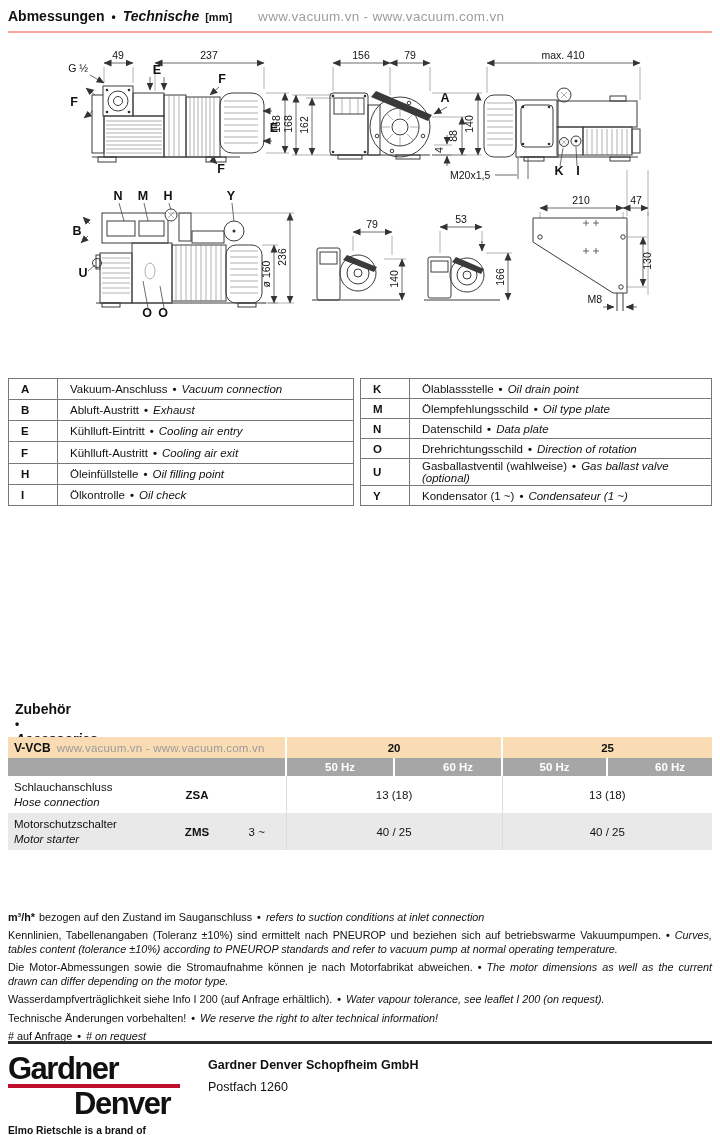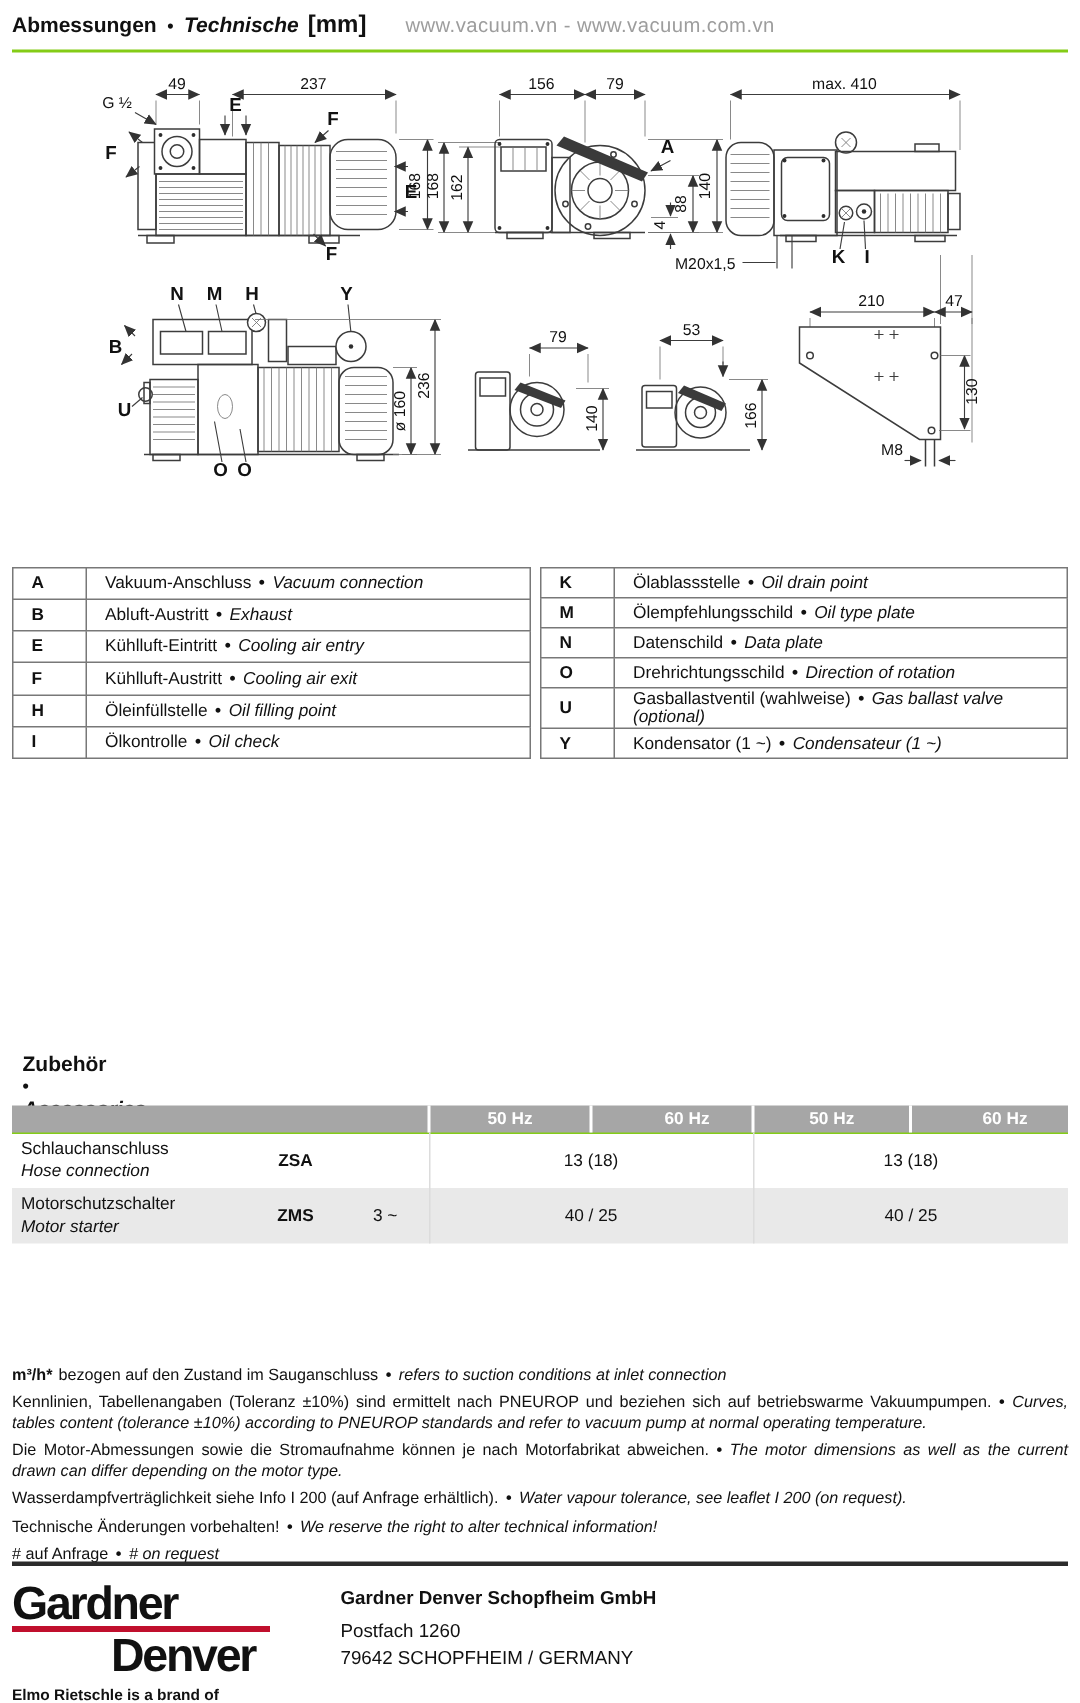--- a/index.html
+++ b/index.html
@@ -1,25 +1,25 @@
 <!DOCTYPE html>
 <html><head>
 <meta charset="utf-8">
 <style>
   html,body{margin:0;padding:0;overflow:hidden;}
   body{width:720px;height:1135px;position:relative;background:#ffffff;
        font-family:"Liberation Sans",sans-serif;color:#111;}
 
   
-  .rule-head{display:flex;align-items:baseline;border-bottom:2px solid #84cc16;padding-bottom:7px;}
+  .rule-head{display:flex;align-items:baseline;border-bottom:2px solid #fca5a5;padding-bottom:7px;}
   .header{position:absolute;top:8px;left:8px;right:8px;}
   .h-de{font-size:14px;font-weight:bold;}
   .bullet{font-weight:bold;margin:0 7px;font-size:12px;}
   .h-en{font-size:14px;font-weight:bold;font-style:italic;}
-  .h-unit{font-size:16px;font-weight:bold;margin-left:6px;}
+  .h-unit{font-size:11px;font-weight:bold;margin-left:6px;}
   .h-wm{color:#9d9d9d;font-size:13.5px;margin-left:26px;letter-spacing:.3px;}
 
   
   #drawings{position:absolute;top:45px;left:0;}
   #drawings text{font-family:"Liberation Sans",sans-serif;}
   .dt{font-size:10.5px;fill:#111;}
   .lb{font-size:12.5px;font-weight:bold;fill:#111;}
   .s{stroke:#3c3c3c;stroke-width:1;fill:none;}
   .sf{stroke:#3c3c3c;stroke-width:1;fill:#ffffff;}
   .tn{stroke:#707070;stroke-width:.55;fill:none;}
@@ -67,21 +67,21 @@
 
   
   .footer{position:absolute;top:1041px;left:8px;right:8px;border-top:3px solid #2b2b2b;padding-top:10px;display:flex;}
   .logo{width:196px;}
   .lg1{font-size:31px;font-weight:bold;letter-spacing:-1.5px;line-height:.95;}
   .lgr{height:4px;background:#c00f2d;width:172px;margin-top:1px;}
   .lg2{font-size:31px;font-weight:bold;letter-spacing:-1.5px;line-height:.95;margin-left:66px;margin-top:1px;}
   .tag{font-size:10.3px;font-weight:bold;line-height:1.28;margin-top:5px;}
   .addr{margin-left:4px;padding-top:2px;font-size:12.5px;}
   .addr .co{font-weight:bold;margin-bottom:4px;}
-  .addr div{line-height:1.45;margin-left:19px;}
+  .addr div{line-height:1.45;}
 </style>
 </head>
 <body>
 
 <div class="header rule-head">
   <span class="h-de">Abmessungen</span>
   <span class="bullet">•</span>
   <span class="h-en">Technische</span>
   <span class="h-unit">[mm]</span>
   <span class="h-wm">www.vacuum.vn - www.vacuum.com.vn</span>
@@ -391,20 +391,27 @@
   <colgroup>
     <col style="width:158px">
       <col style="width:62px">
       <col style="width:58px">
     <col style="width:108px">
       <col style="width:108px">
       <col style="width:105px">
       <col style="width:105px">
   </colgroup>
   <tbody>
+      <tr class="r1">
+    <td class="pname" colspan="3">
+      <b>V-VCB</b><span class="wm">www.vacuum.vn - www.vacuum.com.vn</span>
+    </td>
+    <td class="size" colspan="2">20</td>
+    <td class="size" colspan="2">25</td>
+  </tr>
   <tr class="r2">
     <td colspan="3"></td>
     <td class="hz h50">50 Hz</td>
     <td class="hz h60">60 Hz</td>
     <td class="hz h50">50 Hz</td>
     <td class="hz h60">60 Hz</td>
   </tr>
   <tr class="dr">
     <td class="nm">
       <span class="de">Schlauchanschluss</span><br>
@@ -443,15 +450,14 @@
     <div class="lgr"></div>
     <div class="lg2">Denver</div>
     <div class="tag">
       <div>Elmo Rietschle is a brand of</div>
 
     </div>
   </div>
   <div class="addr">
     <div class="co">Gardner Denver Schopfheim GmbH</div>
     <div>Postfach 1260</div>
-    <div>79642  SCHOPFHEIM / GERMANY</div>
   </div>
 </div>
 
 </body></html>

